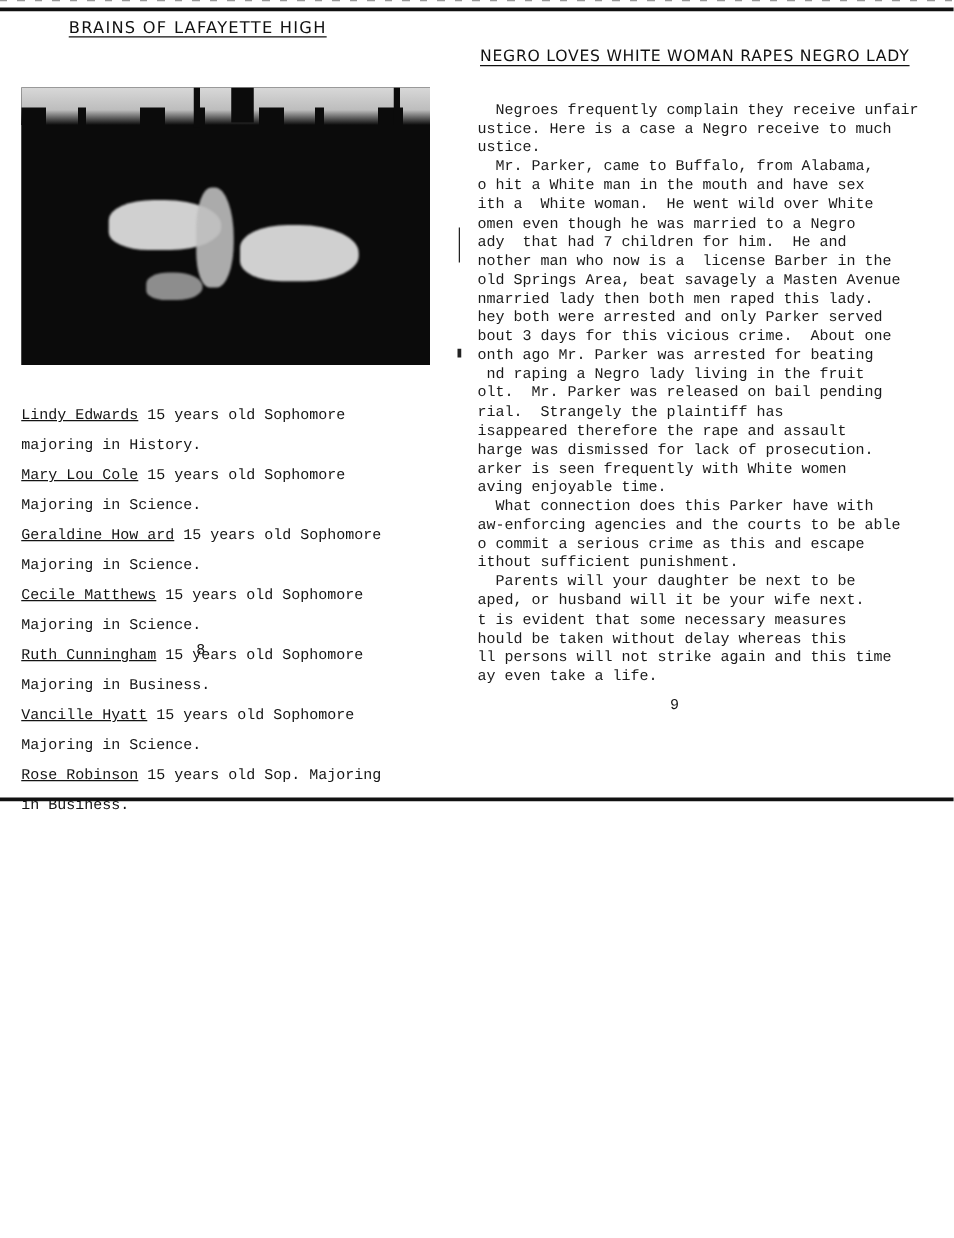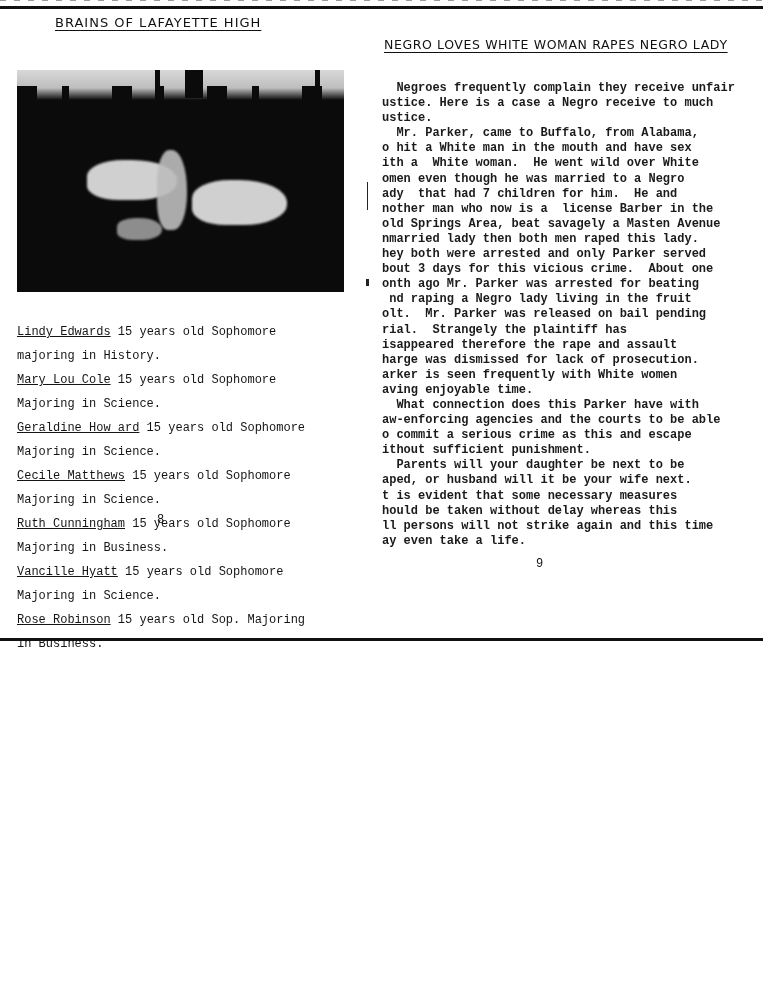--- a/index.html
+++ b/index.html
@@ -13,21 +13,21 @@
   .heading.right { left: 384px; top: 37px; font-size: 12.5px; letter-spacing: 0.6px; }
   .photo { position: absolute; left: 17px; top: 70px; width: 327px; height: 222px; background: #0b0b0b; overflow: hidden; }
   .photo .sky { position: absolute; left: 0; top: 0; width: 100%; height: 30px;
     background: linear-gradient(180deg, #d8d8d8 0%, #bdbdbd 60%, #0b0b0b 100%); }
   .photo .sky::after { content: ""; position: absolute; left: 0; right: 0; bottom: 0; height: 14px;
     background: repeating-linear-gradient(90deg, #0b0b0b 0 20px, transparent 20px 45px, #0b0b0b 45px 52px, transparent 52px 95px); }
   .photo .chimney { position: absolute; top: 0; width: 5px; height: 26px; background: #0b0b0b; }
   .photo .figure { position: absolute; background: #e6e6e6; border-radius: 40% 50% 45% 35%; filter: blur(1px); opacity: 0.9; }
   .caption { position: absolute; left: 17px; top: 320px; font-size: 12px; line-height: 24px; white-space: pre; }
   .caption .name { text-decoration: underline; }
-  .article { position: absolute; left: 382px; top: 81px; font-size: 12px; line-height: 15.1px; white-space: pre; font-weight: bold; color: #1a1a1a; }
+  .article { position: absolute; left: 382px; top: 81px; font-size: 12px; line-height: 15.1px; white-space: pre; font-weight: normal; color: #1a1a1a; }
   .pagenum { position: absolute; font-size: 12px; }
   .pagenum.left { left: 157px; top: 513px; }
   .pagenum.right { left: 536px; top: 557px; }
   .margin-bar { position: absolute; left: 367px; top: 182px; width: 1px; height: 28px; background: #222; }
   .margin-mark { position: absolute; left: 366px; top: 279px; width: 3px; height: 7px; background: #222; }
 </style>
 </head>
 <body>
 
 <div class="rule topdash"></div>

